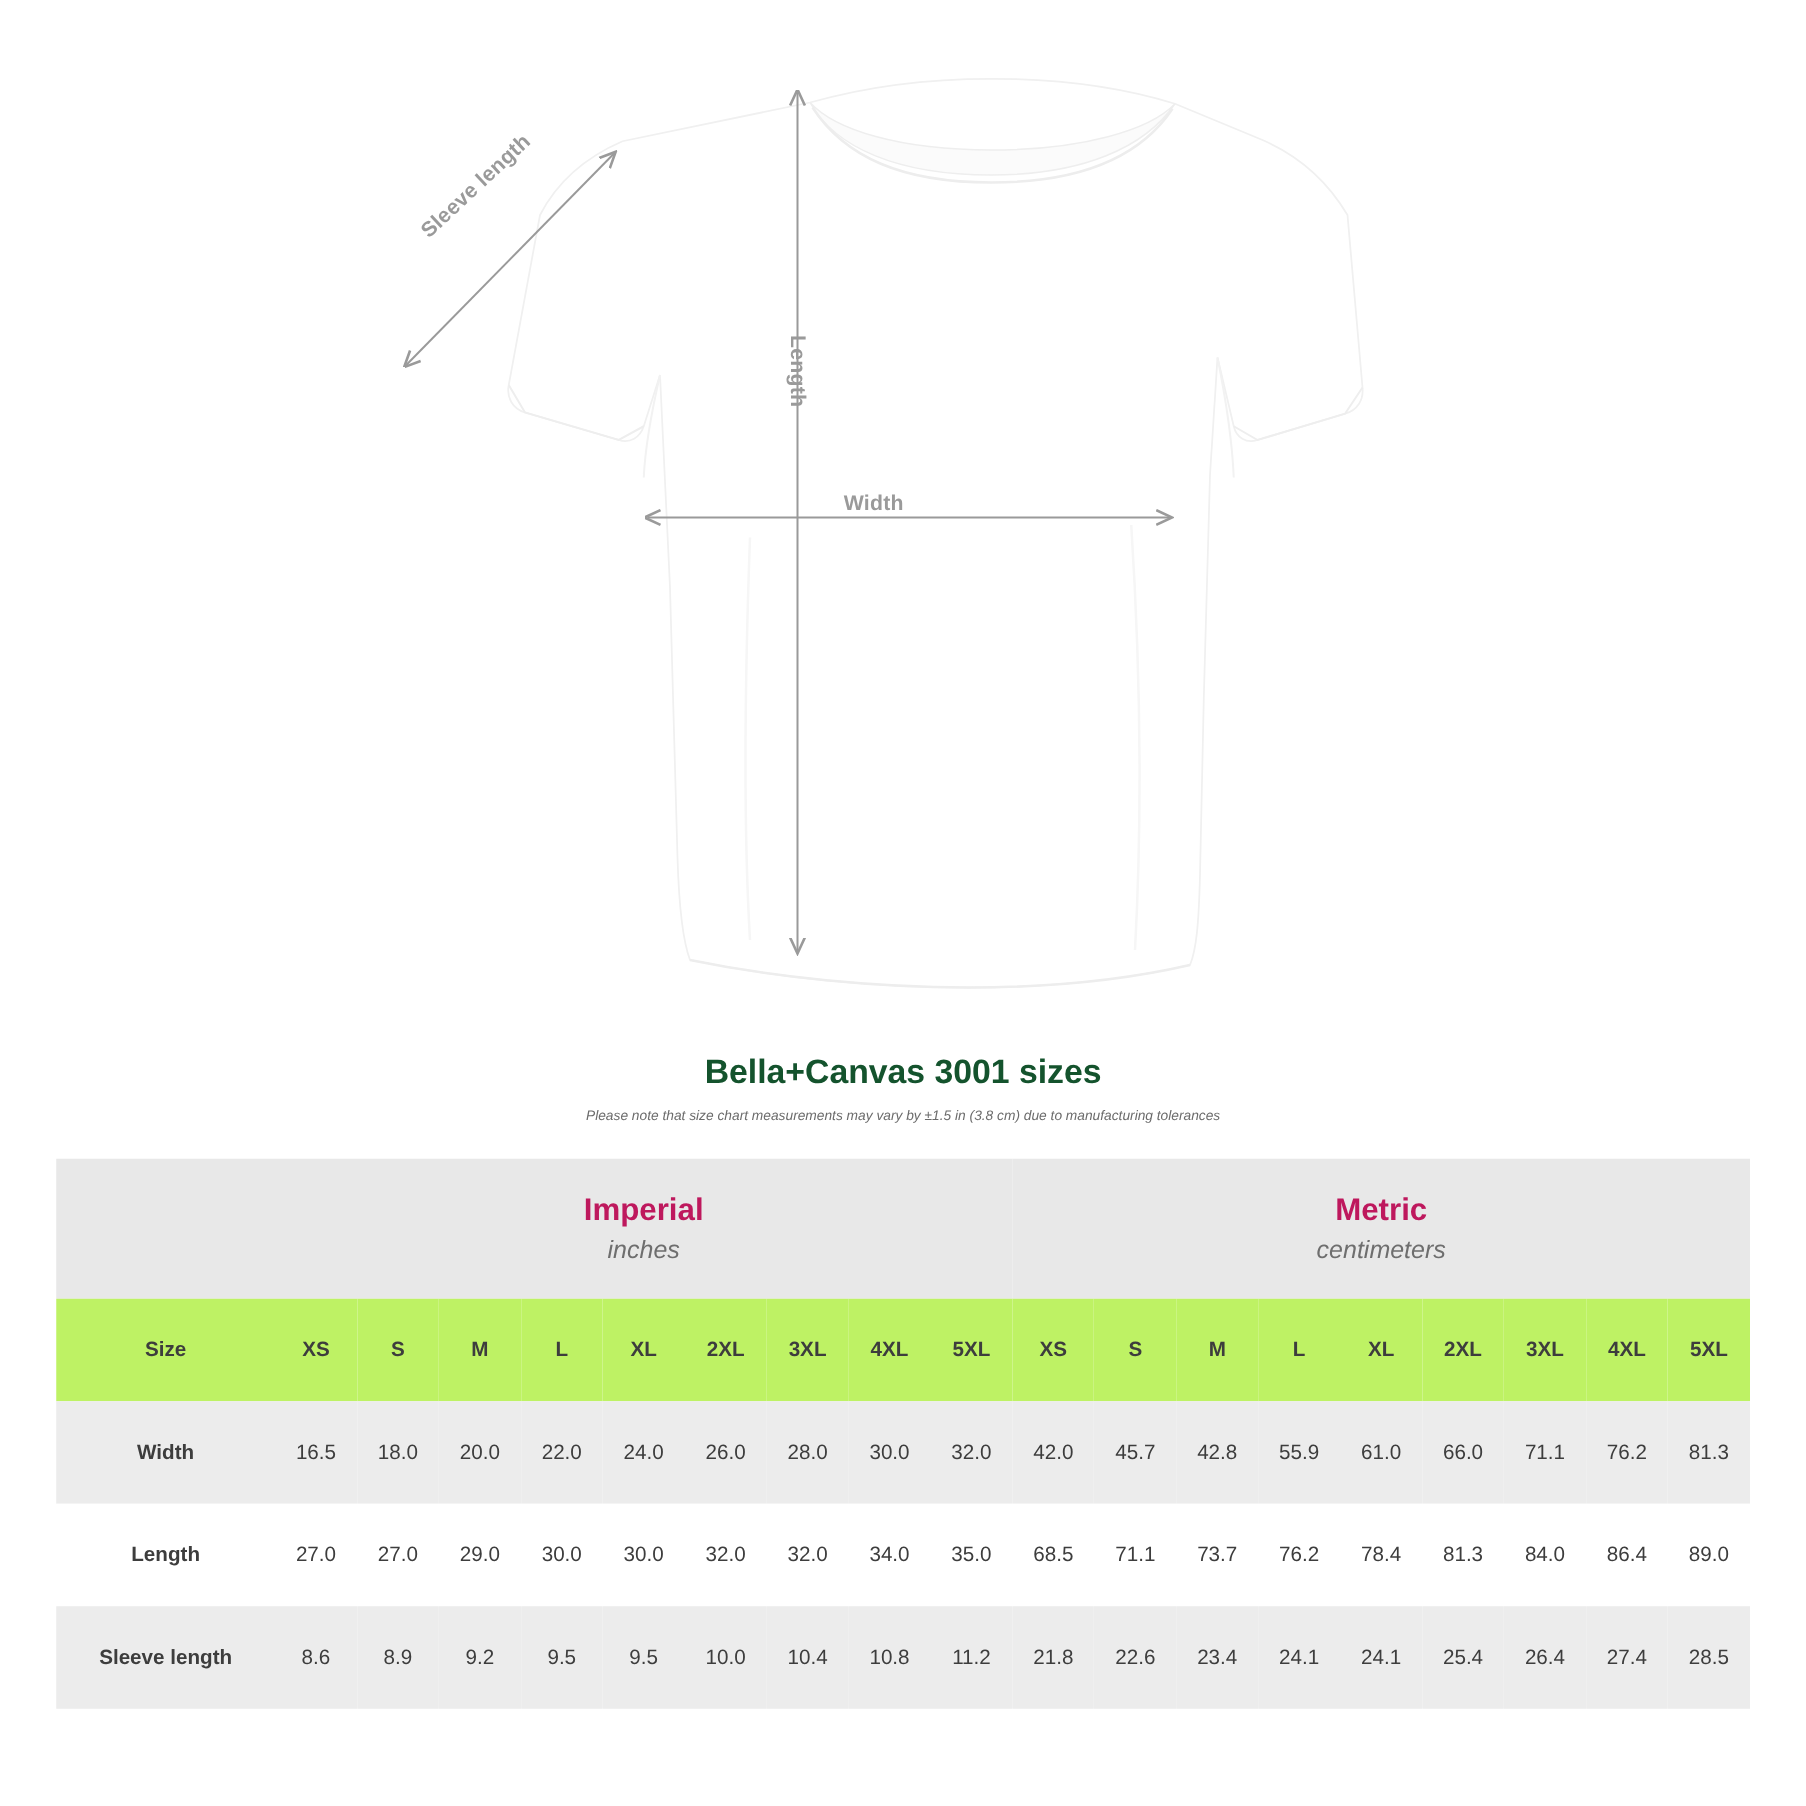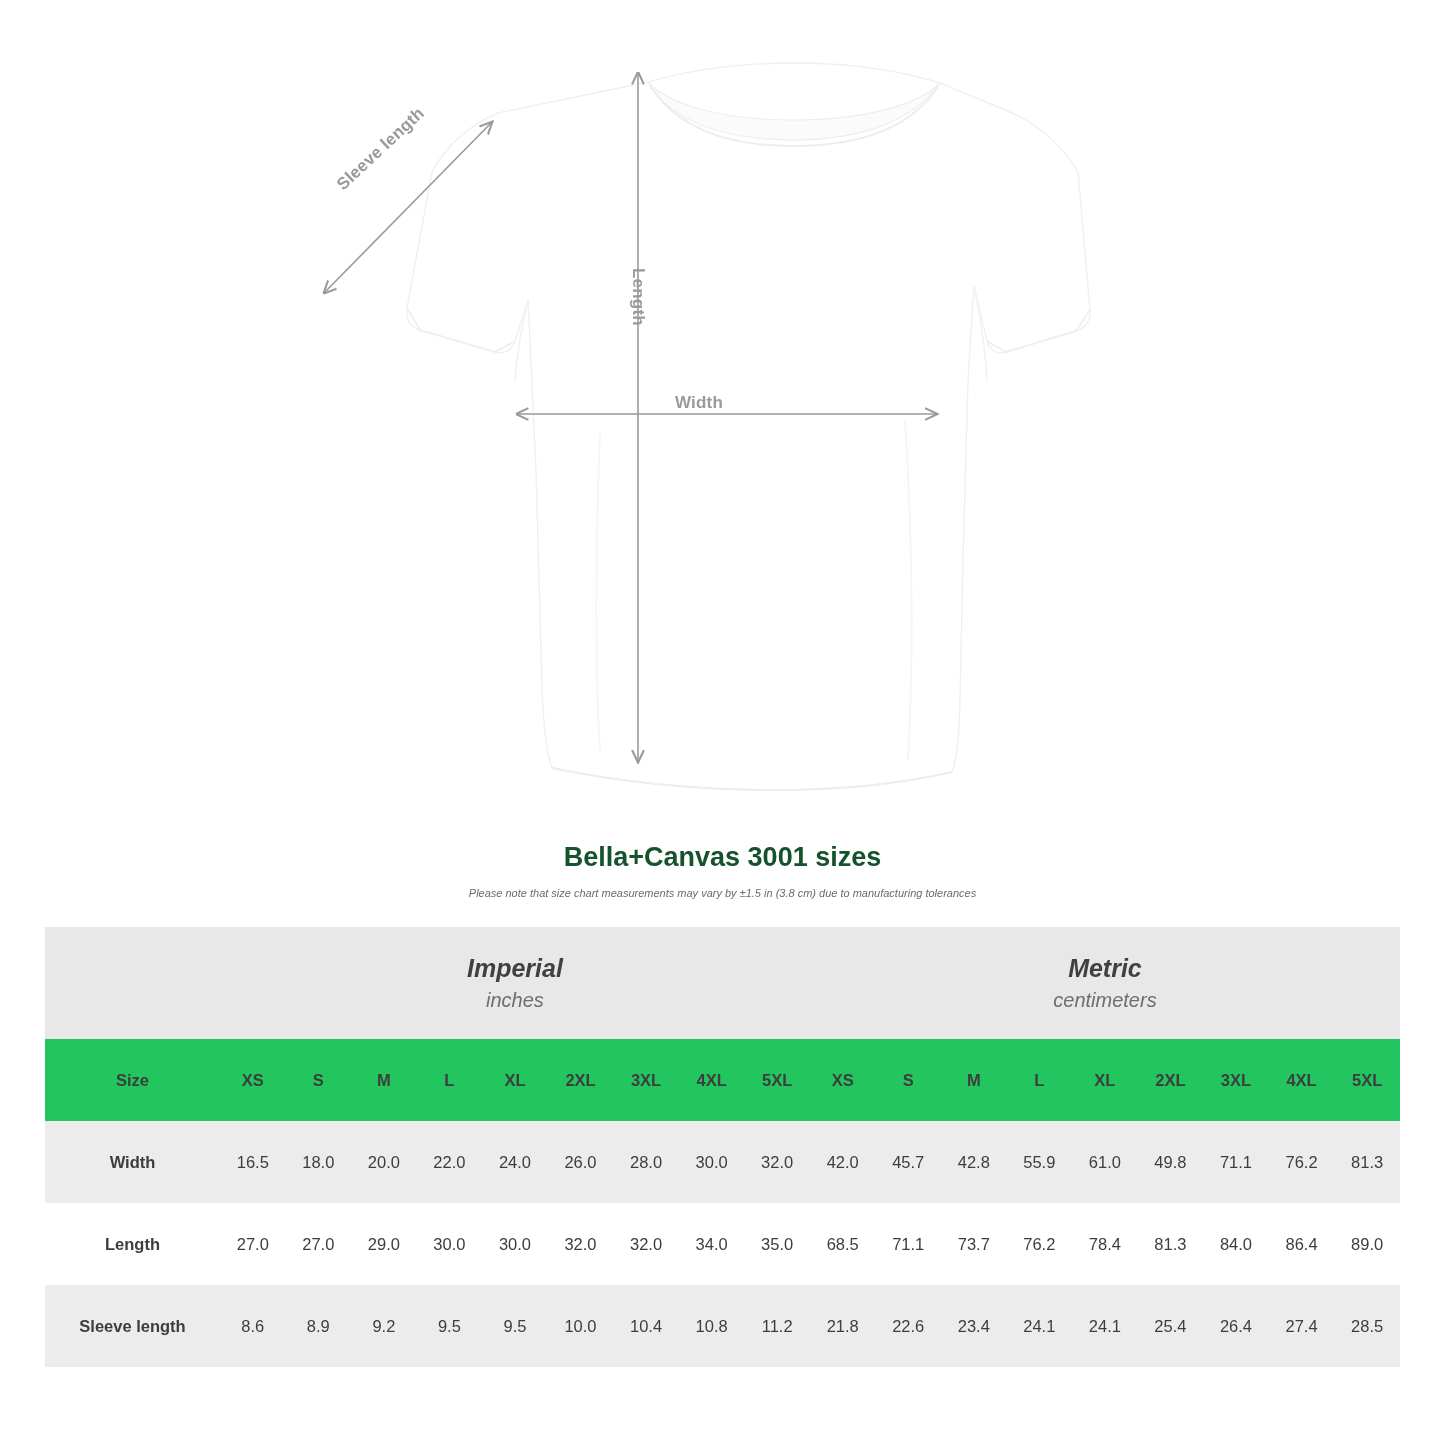--- a/index.html
+++ b/index.html
@@ -93,33 +93,32 @@
     color: #3d3d3d;
     padding: 0;
   }
   .unit-head-row td {
     height: 112px;
     background: #e8e8e8;
   }
   .unit-name {
     font-size: 25px;
     font-weight: bold;
-    font-style: italic;
-    color: #404040;
+    color: #be185d;
     line-height: 1.15;
   }
   .unit-sub {
     font-size: 20px;
     font-style: italic;
     color: #6e6e6e;
     margin-top: 6px;
   }
   .header-row td {
     height: 82px;
-    background: #22c55e;
+    background: #bef264;
     font-weight: bold;
     font-size: 17px;
     color: #3d3d3d;
   }
   .row-label {
     font-weight: bold;
     font-size: 17px;
     color: #3d3d3d;
   }
   tr.data-row td {
@@ -258,21 +257,21 @@
           <td>24.0</td>
           <td>26.0</td>
           <td>28.0</td>
           <td>30.0</td>
           <td>32.0</td>
           <td>42.0</td>
           <td>45.7</td>
           <td>42.8</td>
           <td>55.9</td>
           <td>61.0</td>
-          <td>49.8</td>
+          <td>66.0</td>
           <td>71.1</td>
           <td>76.2</td>
           <td>81.3</td>
         </tr>
 
         <tr class="data-row plain">
           <td class="row-label">Length</td>
           <td>27.0</td>
           <td>27.0</td>
           <td>29.0</td>

